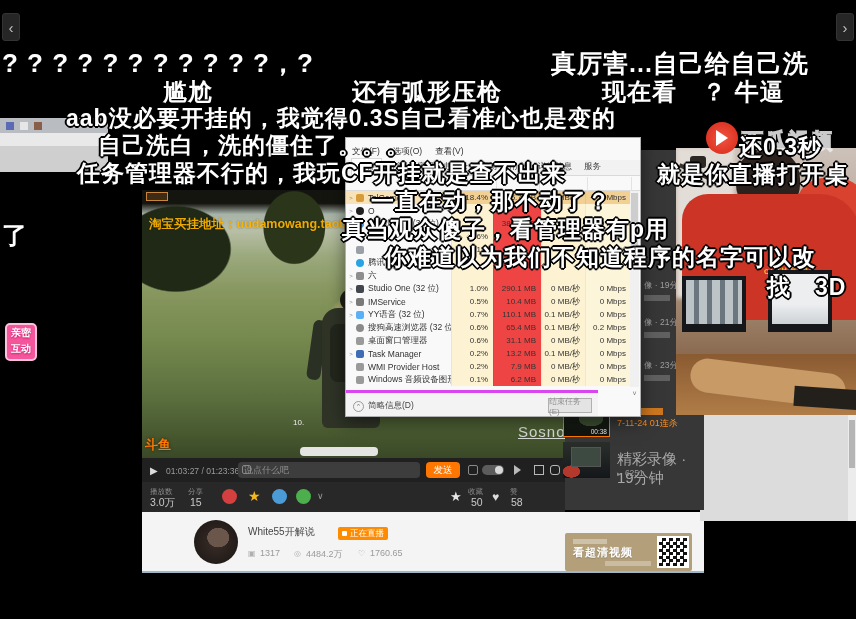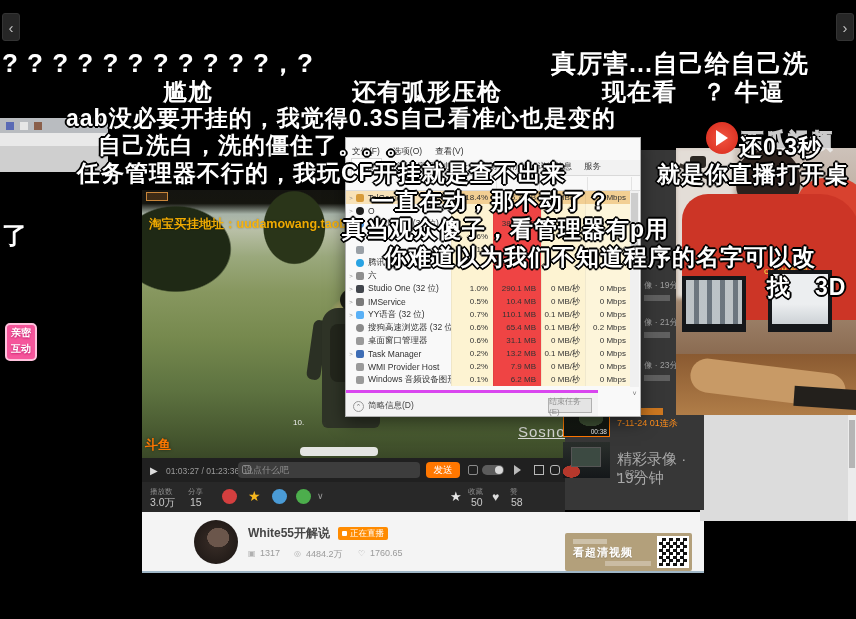--- a/index.html
+++ b/index.html
@@ -70,21 +70,21 @@
   #sbar .val{position:absolute;color:#c9c9c9;font-size:10.5px;}
   .share-c{position:absolute;top:7px;width:15px;height:15px;border-radius:50%;}
   #sbar .caret{position:absolute;left:175px;top:9px;color:#9a9a9a;font-size:9px;}
   #sbar .star{position:absolute;left:308px;top:7px;color:#e8e8e8;font-size:13px;}
   #sbar .heart{position:absolute;left:350px;top:8px;color:#dedede;font-size:12px;}
 
   
   #whiteA{left:142px;top:512px;width:562px;height:61px;background:#f4f4f4;border-bottom:2px solid #9fb6c6;}
   #avatar{position:absolute;left:52px;top:8px;width:44px;height:44px;border-radius:50%;
     background:radial-gradient(18px 16px at 55% 40%, #6b564b 0 60%, rgba(0,0,0,0) 62%),radial-gradient(#3a2e28,#191412);}
-  #streamer-name{position:absolute;left:106px;top:13px;color:#454545;font-size:12px;font-weight:bold;}
+  #streamer-name{position:absolute;left:106px;top:13px;color:#454545;font-size:10px;font-weight:normal;}
   #live-badge{position:absolute;left:196px;top:15px;height:13px;background:#ff8b00;border-radius:2px;color:#fff;font-size:8.5px;
     display:flex;align-items:center;padding:0 4px;gap:3px;}
   #live-badge i{width:5px;height:5px;background:#fff;border-radius:1px;display:block;}
   .s-ic{position:absolute;color:#b0b0b0;font-size:8px;top:37px;}
   .s-tx{position:absolute;color:#9a9a9a;font-size:9px;top:36px;}
 
   
   #banner{position:absolute;left:423px;top:21px;width:127px;height:38px;background:#b3a07b;border-radius:2px;overflow:hidden;}
   #banner .t1{position:absolute;left:8px;top:12px;color:#fff;font-size:11px;font-weight:bold;letter-spacing:1px;text-shadow:0 1px 1px rgba(0,0,0,.2);}
   #banner .b1{position:absolute;left:8px;top:6px;width:34px;height:5px;background:rgba(255,255,255,.35);}

